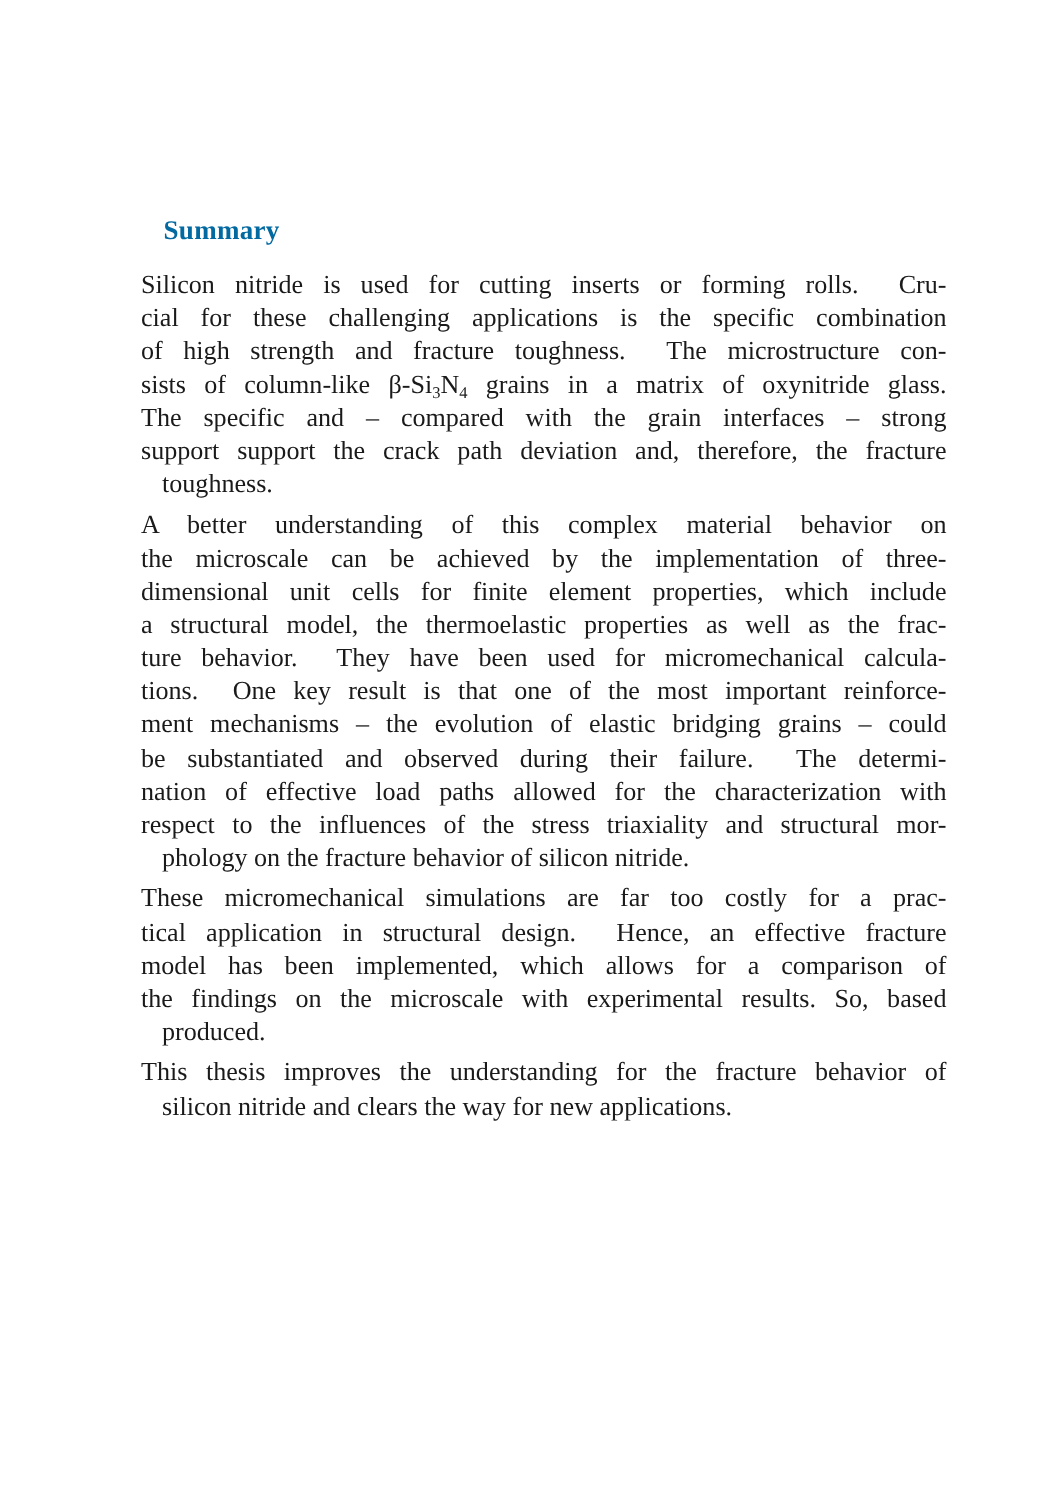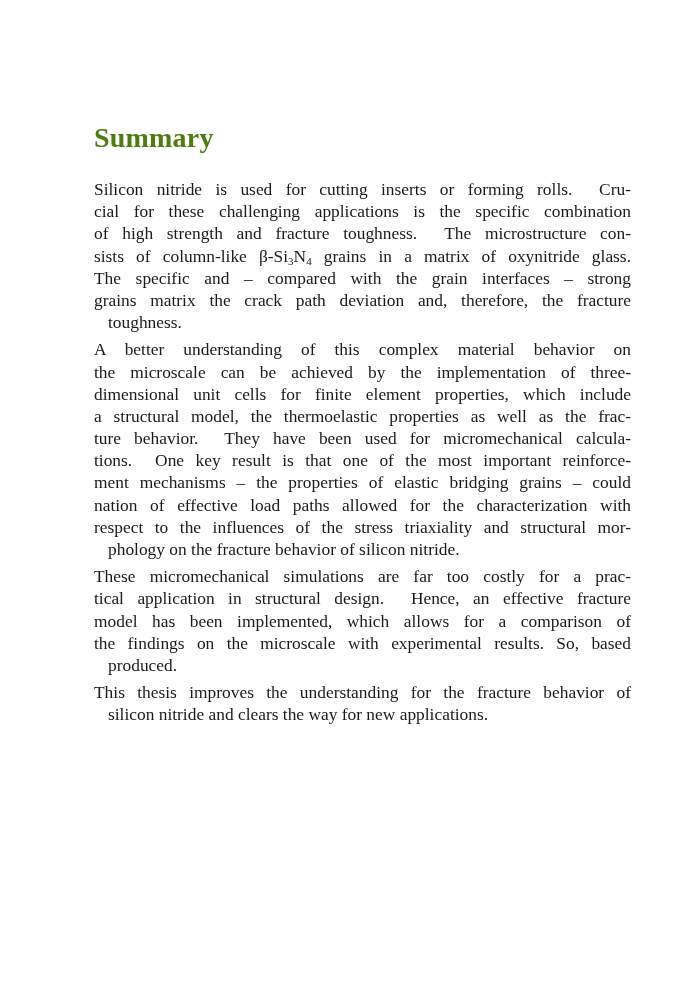--- a/index.html
+++ b/index.html
@@ -18,25 +18,25 @@
     .page {
       position: absolute;
       left: 94px;
       top: 0;
       width: 537px;
     }
     .title {
       position: absolute;
       left: 0;
       top: 124px;
-      margin: 0;
-      font-size: 28px;
+      margin: 15px;
+      font-size: 18px;
       font-weight: bold;
       letter-spacing: 0.2px;
-      color: #4d7c0f;
+      color: #0369a1;
       line-height: 28px;
     }
     .body-text {
       position: absolute;
       left: 0;
       top: 178px;
       width: 537px;
     }
     .para {
       margin: 0 0 5px 0;
@@ -71,32 +71,33 @@
   <h2 class="title">Summary</h2>
 
   <div class="body-text">
 
     <p class="para">
       <span class="line"><span>Silicon nitride is used for cutting inserts or forming rolls.  Cru-</span></span>
       <span class="line"><span>cial for these challenging applications is the specific combination</span></span>
       <span class="line"><span>of high strength and fracture toughness.  The microstructure con-</span></span>
       <span class="line" id="formula-line"><span>sists of column-like </span><span>β-Si<sub>3</sub>N<sub>4</sub></span><span> grains in a matrix of oxynitride glass.</span></span>
       <span class="line"><span>The specific and – compared with the grain interfaces – strong</span></span>
-      <span class="line"><span>grains matrix the crack path deviation and, therefore, the fracture</span></span>
+      <span class="line"><span>support support the crack path deviation and, therefore, the fracture</span></span>
       <span class="line last"><span>toughness.</span></span>
     </p>
 
     <p class="para">
       <span class="line"><span>A better understanding of this complex material behavior on</span></span>
       <span class="line"><span>the microscale can be achieved by the implementation of three-</span></span>
       <span class="line"><span>dimensional unit cells for finite element properties, which include</span></span>
       <span class="line"><span>a structural model, the thermoelastic properties as well as the frac-</span></span>
       <span class="line"><span>ture behavior.  They have been used for micromechanical calcula-</span></span>
       <span class="line"><span>tions.  One key result is that one of the most important reinforce-</span></span>
-      <span class="line"><span>ment mechanisms – the properties of elastic bridging grains – could</span></span>
+      <span class="line"><span>ment mechanisms – the evolution of elastic bridging grains – could</span></span>
+      <span class="line"><span>be substantiated and observed during their failure.  The determi-</span></span>
       <span class="line"><span>nation of effective load paths allowed for the characterization with</span></span>
       <span class="line"><span>respect to the influences of the stress triaxiality and structural mor-</span></span>
       <span class="line last"><span>phology on the fracture behavior of silicon nitride.</span></span>
     </p>
 
     <p class="para">
       <span class="line"><span>These micromechanical simulations are far too costly for a prac-</span></span>
       <span class="line"><span>tical application in structural design.  Hence, an effective fracture</span></span>
       <span class="line"><span>model has been implemented, which allows for a comparison of</span></span>
       <span class="line"><span>the findings on the microscale with experimental results. So, based</span></span>

